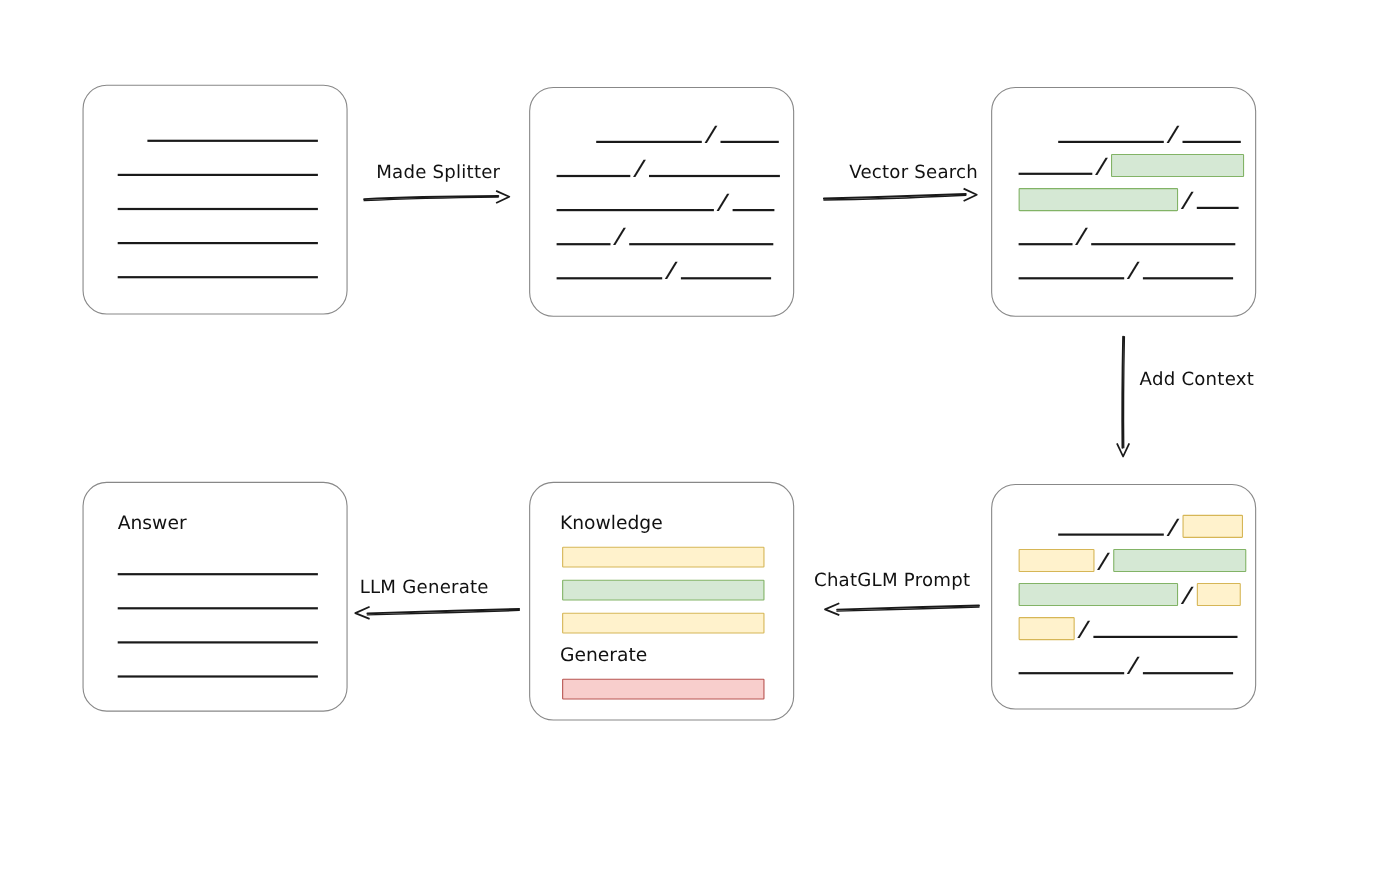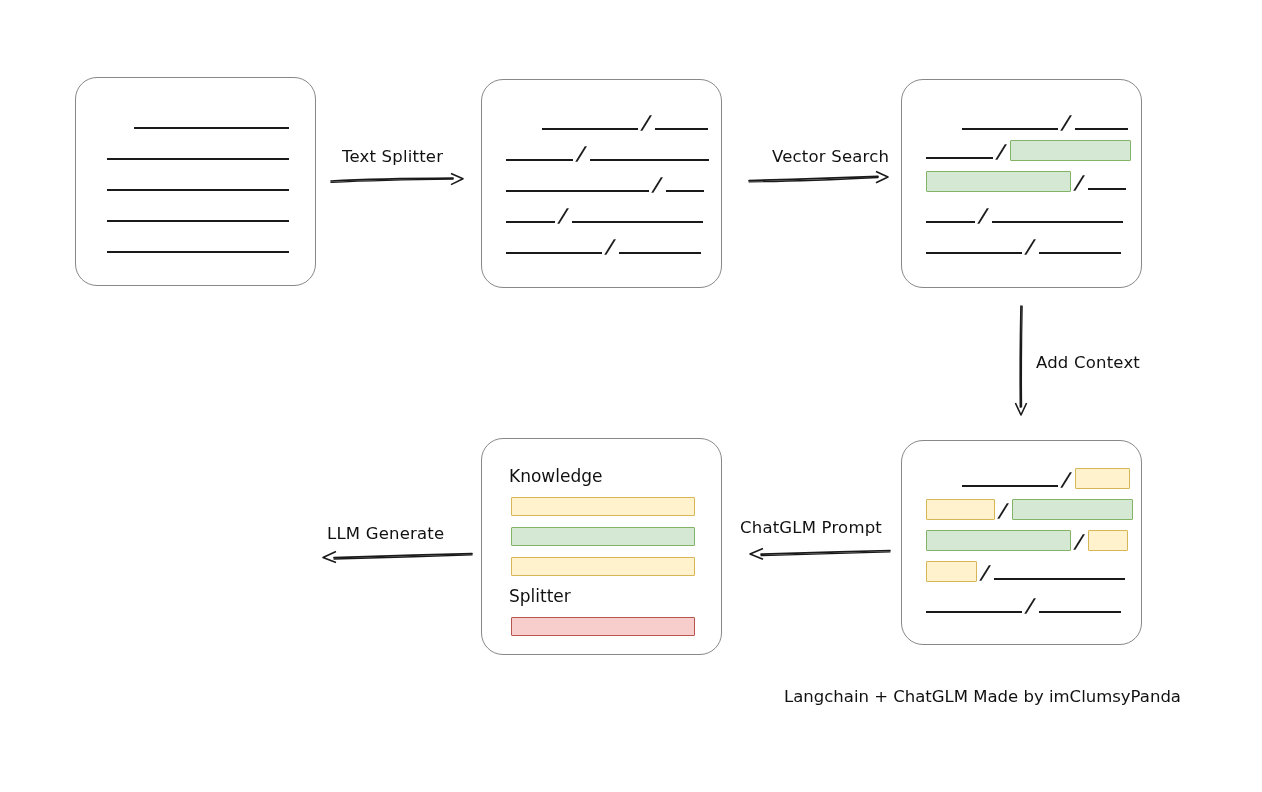--- a/index.html
+++ b/index.html
@@ -115,21 +115,21 @@
       <span class="seg" style="width:182px;"></span>
     </div>
     <div class="row" style="left:31px;top:126px;width:190px;">
       <span class="seg" style="width:182px;"></span>
     </div>
     <div class="row" style="left:31px;top:157px;width:190px;">
       <span class="seg" style="width:182px;"></span>
     </div>
   </div>
 
-  <div class="label" style="left:342px;top:147px;">Text Splitter</div>
+  <div class="label" style="left:342px;top:147px;">Made Splitter</div>
   <div class="arrow" style="left:330px;top:172px;width:135px;height:16px;">
     <svg width="135" height="16" viewBox="0 0 135 16">
       <path d="M1 9 C 40 7, 90 6.4, 123 6.2" stroke="#1a1a1a" stroke-width="1.7" fill="none" stroke-linecap="round"></path>
       <path d="M1 10.4 C 40 8.6, 90 7.6, 123 7.2" stroke="#1a1a1a" stroke-width="1.2" fill="none" stroke-linecap="round"></path>
       <path d="M121 1.5 L 133 6.8 L 121 12.6" stroke="#1a1a1a" stroke-width="1.6" fill="none" stroke-linejoin="round"></path>
     </svg>
   </div>
 
   <div class="box" style="left:481px;top:79px;width:241px;height:209px;">
     <div class="row" style="left:60px;top:32px;">
@@ -189,21 +189,21 @@
       <span class="slash">/</span>
       <span class="seg" style="width:131px;"></span>
     </div>
     <div class="row" style="left:24px;top:156px;">
       <span class="seg" style="width:96px;"></span>
       <span class="slash">/</span>
       <span class="seg" style="width:82px;"></span>
     </div>
   </div>
 
-  <div class="label" style="left:1036px;top:353px;">Add Context</div>
+  <div class="label" style="left:1036px;top:335px;">Add Context</div>
   <div class="arrow" style="left:1012px;top:305px;width:18px;height:112px;">
     <svg width="18" height="112" viewBox="0 0 18 112">
       <path d="M9 1 C 8.3 35, 8.1 75, 8.4 102" stroke="#1a1a1a" stroke-width="1.7" fill="none" stroke-linecap="round"></path>
       <path d="M10.2 1 C 9.5 35, 9.3 75, 9.6 102" stroke="#1a1a1a" stroke-width="1.2" fill="none" stroke-linecap="round"></path>
       <path d="M3.4 98 L 9 110 L 14.6 98" stroke="#1a1a1a" stroke-width="1.6" fill="none" stroke-linejoin="round"></path>
     </svg>
   </div>
 
   <div class="box" style="left:901px;top:440px;width:241px;height:205px;">
     <div class="row" style="left:60px;top:28px;">
@@ -240,29 +240,43 @@
       <path d="M151 6.8 C 110 8.0, 50 10.0, 22 10.6" stroke="#1a1a1a" stroke-width="1.3" fill="none" stroke-linecap="round"></path>
       <path d="M24 3.4 L 11 9.0 L 24 14.2" stroke="#1a1a1a" stroke-width="1.6" fill="none" stroke-linejoin="round"></path>
     </svg>
   </div>
 
   <div class="box" style="left:481px;top:438px;width:241px;height:217px;">
     <div class="note-title" style="left:27px;top:27px;">Knowledge</div>
     <div class="bar" style="left:29px;top:58px;width:184px;"></div>
     <div class="bar green" style="left:29px;top:88px;width:184px;"></div>
     <div class="bar" style="left:29px;top:118px;width:184px;"></div>
-    <div class="note-title" style="left:27px;top:147px;">Splitter</div>
+    <div class="note-title" style="left:27px;top:147px;">Generate</div>
     <div class="bar red" style="left:29px;top:178px;width:184px;"></div>
   </div>
 
   <div class="label" style="left:327px;top:524px;">LLM Generate</div>
   <div class="arrow" style="left:318px;top:549px;width:155px;height:16px;">
     <svg width="155" height="16" viewBox="0 0 155 16">
       <path d="M154 4.6 C 112 5.6, 48 7.6, 16 8.6" stroke="#1a1a1a" stroke-width="1.7" fill="none" stroke-linecap="round"></path>
       <path d="M154 5.9 C 112 7.2, 48 9.4, 16 10.0" stroke="#1a1a1a" stroke-width="1.3" fill="none" stroke-linecap="round"></path>
       <path d="M18 2.6 L 5 8.4 L 18 13.6" stroke="#1a1a1a" stroke-width="1.6" fill="none" stroke-linejoin="round"></path>
     </svg>
   </div>
 
-
-  <div class="footer" style="left:784px;top:687px;">Langchain + ChatGLM Made by imClumsyPanda</div>
+  <div class="box" style="left:75px;top:438px;width:241px;height:209px;">
+    <div class="note-title" style="left:31px;top:27px;">Answer</div>
+    <div class="row" style="left:31px;top:66px;">
+      <span class="seg" style="width:182px;"></span>
+    </div>
+    <div class="row" style="left:31px;top:97px;">
+      <span class="seg" style="width:182px;"></span>
+    </div>
+    <div class="row" style="left:31px;top:128px;">
+      <span class="seg" style="width:182px;"></span>
+    </div>
+    <div class="row" style="left:31px;top:159px;">
+      <span class="seg" style="width:182px;"></span>
+    </div>
+  </div>
+
 
 </div>
 
 </body></html>

